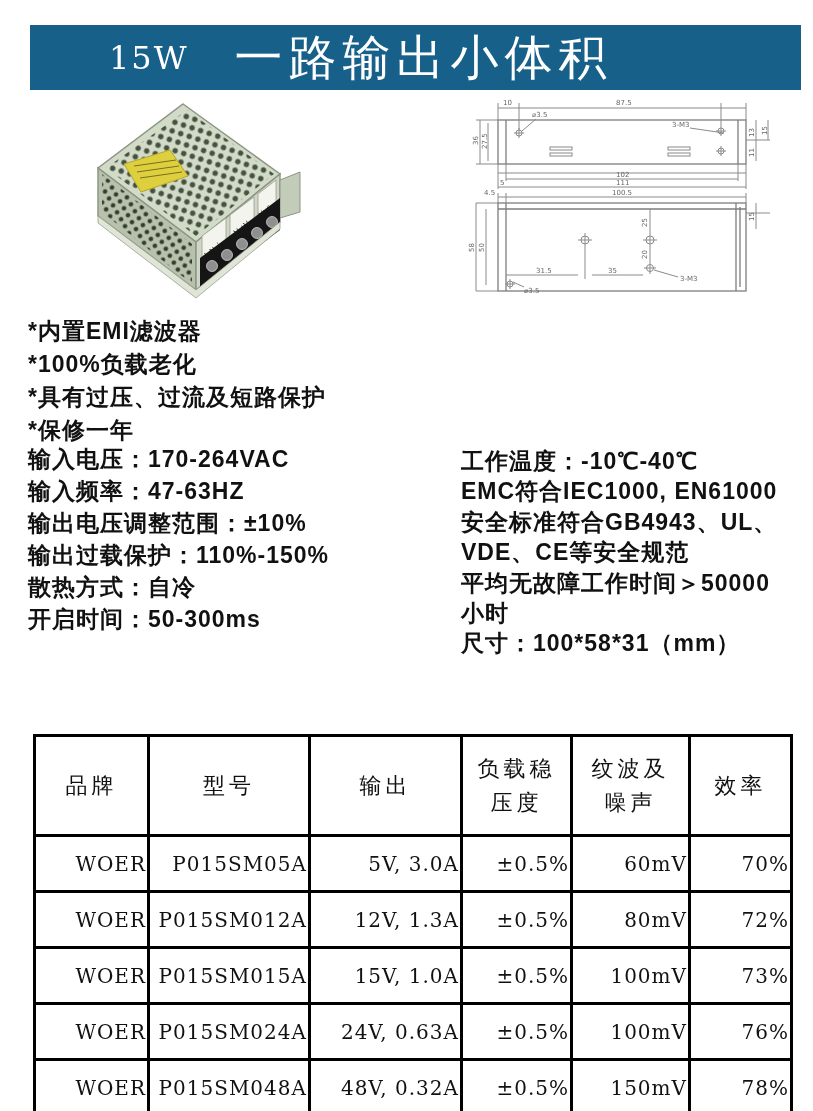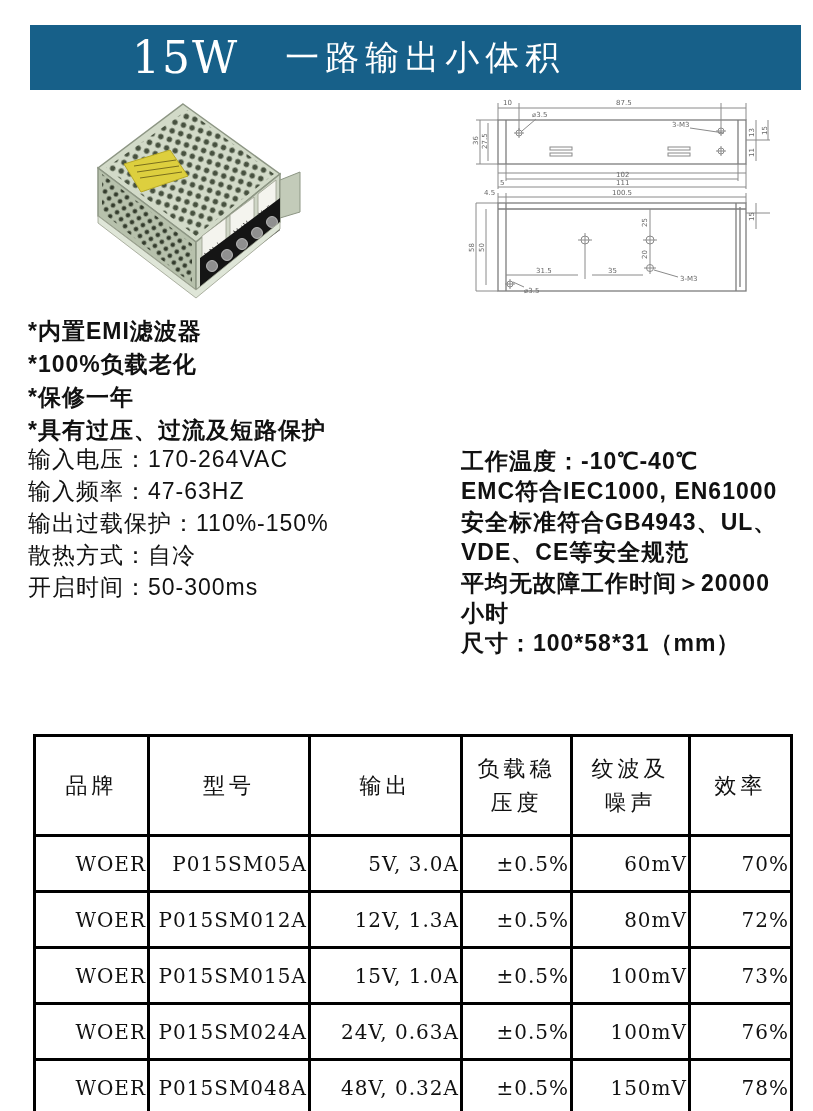--- a/index.html
+++ b/index.html
@@ -1,31 +1,31 @@
 <!DOCTYPE html>
 <html><head>
 <meta charset="utf-8">
 <style>
   html,body{margin:0;padding:0;background:#ffffff;}
   .page{position:relative;width:813px;height:1111px;background:#ffffff;overflow:hidden;
         font-family:"Liberation Sans",sans-serif;color:#111;}
   
   .header-bar{position:absolute;left:30px;top:25px;width:771px;height:65px;
         background:#176089;color:#fff;display:flex;align-items:center;}
-  .header-wattage{font-family:"DejaVu Serif",serif;font-size:44px;margin-left:102px;letter-spacing:2px;}
-  .header-title{font-family:"DejaVu Serif",serif;font-size:34px;margin-left:46px;letter-spacing:6px;text-align:center;}
+  .header-wattage{font-family:"DejaVu Serif",serif;font-size:32px;margin-left:79px;letter-spacing:2px;}
+  .header-title{font-family:"DejaVu Serif",serif;font-size:48px;margin-left:46px;letter-spacing:6px;text-align:center;}
   
   .photo-svg{position:absolute;left:84px;top:98px;}
   .drawing-svg{position:absolute;left:440px;top:95px;}
   .drawing-svg text{font-family:"DejaVu Sans",sans-serif;font-size:7px;fill:#666;}
   .drawing-svg .dim{stroke:#8a8a8a;stroke-width:1;fill:none;}
   .drawing-svg .body{stroke:#7d7d7d;stroke-width:1.3;fill:none;}
   
   .features{position:absolute;left:28px;top:315px;font-size:23px;font-weight:600;line-height:33px;letter-spacing:1px;}
-  .specs-left{position:absolute;left:28px;top:443px;font-size:23px;font-weight:400;line-height:32px;letter-spacing:1px;}
+  .specs-left{position:absolute;left:28px;top:443px;font-size:23px;font-weight:700;line-height:32px;letter-spacing:1px;}
   .specs-right{position:absolute;left:461px;top:446px;font-size:23px;font-weight:600;line-height:30.4px;letter-spacing:1px;}
   
   .spec-table{position:absolute;left:33px;top:734px;width:757px;border-collapse:collapse;
         table-layout:fixed;font-family:"DejaVu Serif",serif;font-size:20px;text-align:center;}
   .spec-table th,.spec-table td{border:3px solid #000;font-weight:normal;vertical-align:middle;overflow:hidden;}
   .spec-table th{height:97px;font-size:22px;letter-spacing:4px;padding:0 8px;line-height:34px;}
   .spec-table td{height:51px;letter-spacing:1px;text-align:right;}
 </style>
 </head>
 <body>
@@ -192,38 +192,39 @@
       <text x="240" y="186">3-M3</text>
       <text x="34" y="157" transform="rotate(-90 34 157)">58</text>
       <text x="44" y="157" transform="rotate(-90 44 157)">50</text>
       <text x="314" y="126" transform="rotate(-90 314 126)">15</text>
     </g>
   </svg>
 
   <div class="features">
     <div>*内置EMI滤波器</div>
     <div>*100%负载老化</div>
+    <div>*具有过压、过流及短路保护</div>
     <div>*保修一年</div>
-    <div>*具有过压、过流及短路保护</div>
   </div>
 
   <div class="specs-left">
     <div>输入电压：170-264VAC</div>
     <div>输入频率：47-63HZ</div>
+    <div>输出电压调整范围：±10%</div>
     <div>输出过载保护：110%-150%</div>
     <div>散热方式：自冷</div>
     <div>开启时间：50-300ms</div>
   </div>
 
   <div class="specs-right">
     <div>工作温度：-10℃-40℃</div>
     <div>EMC符合IEC1000, EN61000</div>
     <div>安全标准符合GB4943、UL、</div>
     <div>VDE、CE等安全规范</div>
-    <div>平均无故障工作时间＞20000</div>
+    <div>平均无故障工作时间＞50000</div>
     <div>小时</div>
     <div>尺寸：100*58*31（mm）</div>
   </div>
 
   <table class="spec-table">
     <colgroup>
       <col style="width:114px">
         <col style="width:161px">
         <col style="width:152px">
       <col style="width:110px">

